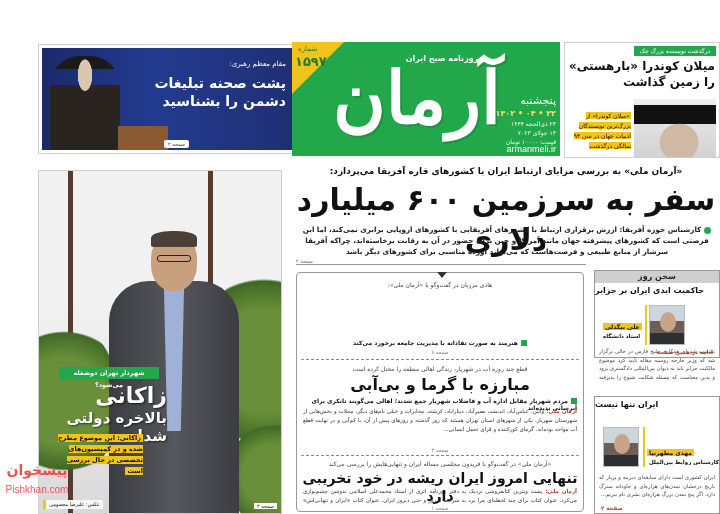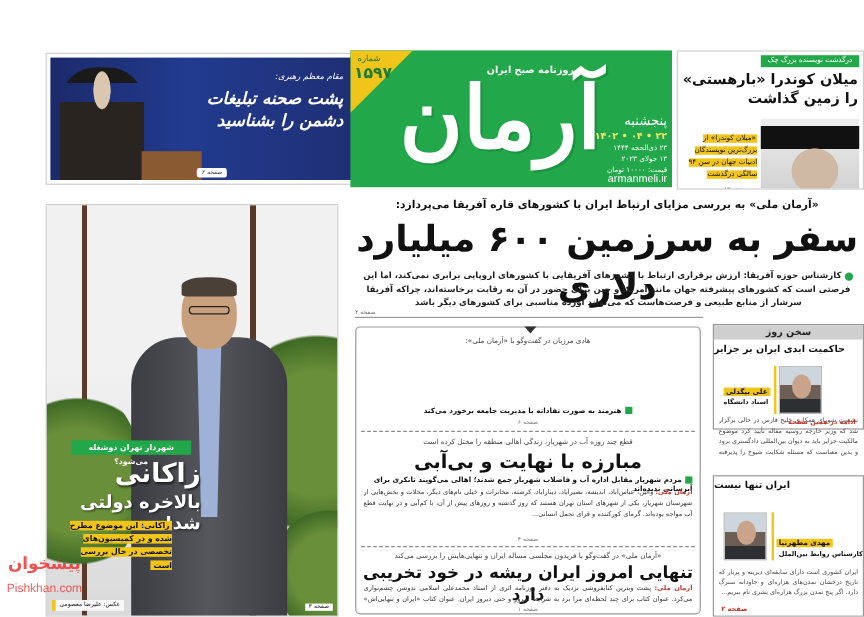--- a/index.html
+++ b/index.html
@@ -39,21 +39,21 @@
   .mast-day { font-size: 11px; font-weight: normal; }
   .mast-date { font-size: 8px; color: #f0e66a; margin-top: 2px; font-weight: bold; }
   .mast-line { font-size: 6px; margin-top: 2px; opacity: .95; }
   .mast-url {
     position: absolute; right: 4px; bottom: 2px; font-size: 9px; color: #fff; direction: ltr;
     font-family: "Liberation Sans", sans-serif;
   }
 
   
   .leader-box {
-    left: 38px; top: 44px; width: 260px; height: 110px; border: 1px solid #cfcfcf; padding: 3px; font-style: italic;
+    left: 38px; top: 44px; width: 260px; height: 110px; border: 1px solid #cfcfcf; padding: 3px;
   }
   .leader-inner {
     position: relative; width: 100%; height: 100%;
     background: linear-gradient(90deg, #1b2a6b 0%, #223b8f 45%, #1f2f75 100%);
     overflow: hidden;
   }
   .leader-figure {
     position: absolute; left: 8px; top: 8px; width: 70px; height: 96px;
     background: radial-gradient(ellipse at 50% 20%, #d9c7b0 0 14%, transparent 15%),
                 linear-gradient(#1a1a1a 0 14%, transparent 14%),
@@ -197,21 +197,21 @@
 
 <div class="abs story-box">
   <div class="tri"></div>
 
   <div class="story-kicker" style="top:8px;">هادی مرزبان در گفت‌وگو با «آرمان ملی»:</div>
   <div class="story-lead" style="top:66px;"><span class="sq"></span><span>هنرمند به صورت تفاداته با مدیریت جامعه برخورد می‌کند</span></div>
   <div class="story-page" style="top:76px;">صفحه ۶</div>
   <div class="story-divider" style="top:86px;"></div>
 
   <div class="story-kicker" style="top:92px;">قطع چند روزه آب در شهریار، زندگی اهالی منطقه را مختل کرده است</div>
-  <div class="story-title" style="top:102px; font-size:16px; line-height:20px;">مبارزه با نهایت و بی‌آبی</div>
+  <div class="story-title" style="top:102px; font-size:16px; line-height:20px;">مبارزه با گرما و بی‌آبی</div>
   <div class="story-lead" style="top:124px; text-align:right;"><span class="sq"></span><span>مردم شهریار مقابل اداره آب و فاضلاب شهریار جمع شدند؛ اهالی می‌گویند تانکری برای آبرسانی ندیده‌اند</span></div>
   <div class="story-body" style="top:134px; height:38px; overflow:hidden;"><span class="src">آرمان ملی:</span> <span>وائین، عباس‌آباد، اندیشه، نصیرآباد، دیناراباد، کرشته، مخابرات و خیلی نام‌های دیگر، محلات و بخش‌هایی از شهرستان شهریار، یکی از شهرهای استان تهران هستند که روز گذشته و روزهای پیش از آن، با کم‌آبی و در نهایت قطع آب مواجه بوده‌اند. گرمای کورکننده و قرای تحمل انسانی...</span></div>
   <div class="story-page" style="top:174px;">صفحه ۴</div>
   <div class="story-divider" style="top:182px;"></div>
 
   <div class="story-kicker" style="top:187px;">«آرمان ملی» در گفت‌وگو با فریدون مجلسی مساله ایران و تنهایی‌هایش را بررسی می‌کند</div>
   <div class="story-title" style="top:196px; font-size:14px; line-height:18px;">تنهایی امروز ایران ریشه در خود تخریبی دارد</div>
   <div class="story-body" style="top:214px; height:18px; overflow:hidden;"><span class="src">آرمان ملی:</span> <span>پشت ویترین کتابفروشی نزدیک به دفتر روزنامه اثری از استاد محمدعلی اسلامی ندوشن چشم‌نوازی می‌کرد. عنوان کتاب برای چند لحظه‌ای مرا برد به شرایط امروز و حتی دیروز ایران. عنوان کتاب «ایران و تنهایی‌اش» بود. در راه رسیدن به دفتر روزنامه خبری از فریدون مجلسی مترجم و کارشناس روابط بین‌الملل از روی صفحه گوشی می‌خواندم.</span></div>
   <div class="story-page" style="top:232px;">صفحه ۱</div>
 </div>

